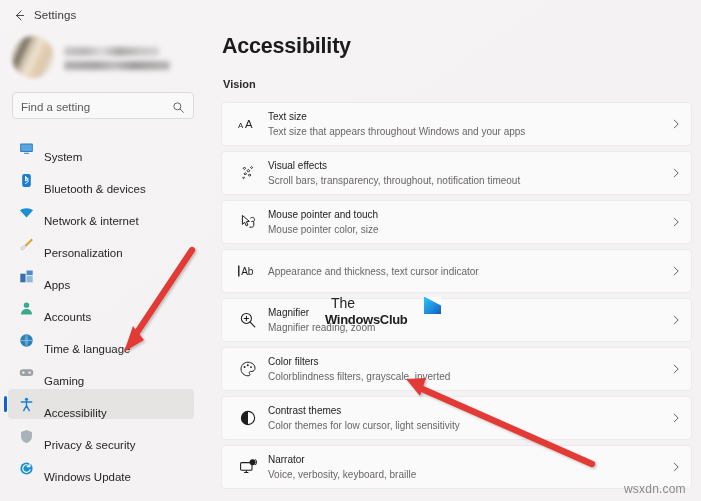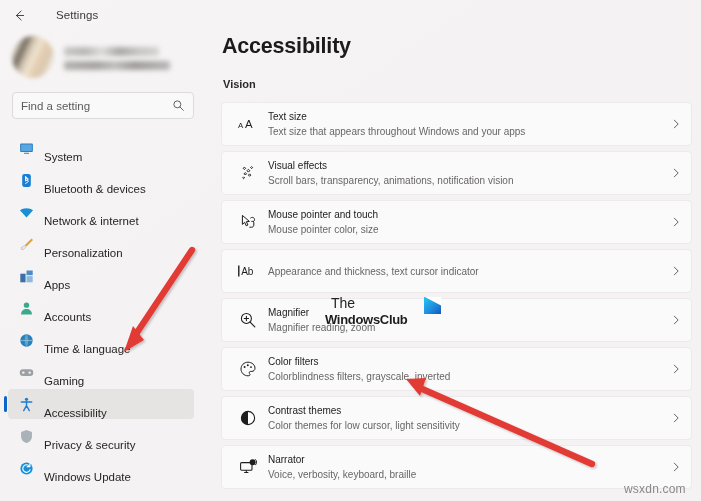--- a/index.html
+++ b/index.html
@@ -20,21 +20,21 @@
     position: absolute; left: 0; top: 0; width: 701px; height: 30px;
     display: flex; align-items: center;
   }
   .back-btn {
     width: 26px; height: 26px; margin-left: 6px;
     display: flex; align-items: center; justify-content: center;
     border-radius: 4px; color: #3b3b3b;
   }
   .back-btn svg { display: block; }
   .titlebar-label {
-    font-size: 11.5px; color: #3a3a3a; margin-left: 24px; letter-spacing: .1px;
+    font-size: 11.5px; color: #3a3a3a; margin-left: 2px; letter-spacing: .1px;
   }
 
   
   .leftpane {
     position: absolute; left: 0; top: 30px; width: 206px; height: 471px;
   }
   .profile {
     position: absolute; left: 12px; top: 6px;
     display: flex; align-items: center; gap: 10px;
   }
@@ -53,21 +53,21 @@
     background: linear-gradient(90deg,#c9c6c6 0%,#b8b5b5 22%,#dcdada 40%,#a9a6a6 58%,#c6c3c3 78%,#d4d2d2 100%);
   }
   .blur-bar.email {
     width: 106px; height: 9px;
     background: linear-gradient(90deg,#b4b1b1 0%,#a5a2a2 30%,#c0bdbd 48%,#9e9b9b 66%,#b9b6b6 100%);
   }
 
   .searchbox {
     position: absolute; left: 12px; top: 62px; width: 182px; height: 27px;
     background: #faf9f9; border: 1px solid #dcdada; border-radius: 4px;
-    display: flex; align-items: center; padding: 0 8px;
+    display: flex; padding: 8px 8px;
   }
   .searchbox .ph { font-size: 11.5px; color: #5d5a5a; flex: 1; }
   .searchbox .mag { color: #4a4a4a; display: flex; }
 
   .navlist { position: absolute; left: 0; top: 103px; width: 206px; }
   .navitem {
     position: relative; height: 30px; margin: 0 12px 2px 8px;
     display: flex; align-items: center; gap: 10px;
     padding-left: 10px; border-radius: 4px;
   }
@@ -314,21 +314,21 @@
             <path d="M5.4 3.1 L6.6 4.3 L5.4 5.5 L4.2 4.3 Z"></path>
             <path d="M9.4 5.3 L10.8 6.7 L9.4 8.1 L8 6.7 Z"></path>
             <path d="M12.6 2.6 L13.6 3.6 L12.6 4.6 L11.6 3.6 Z"></path>
             <path d="M6.3 8.6 L7.5 9.8 L6.3 11 L5.1 9.8 Z"></path>
             <path d="M10.6 9.9 L11.8 11.1 L10.6 12.3 L9.4 11.1 Z"></path>
             <path d="M4.6 12.9 L5.5 13.8 L4.6 14.7 L3.7 13.8 Z"></path>
           </svg>
         </span>
         <span class="card-text">
           <span class="card-title">Visual effects</span>
-          <span class="card-sub">Scroll bars, transparency, animations, notification vision</span>
+          <span class="card-sub">Scroll bars, transparency, throughout, notification timeout</span>
         </span>
         <span class="chev">
           <svg width="10" height="10" viewBox="0 0 12 12">
               <path d="M4 1.4 L8.6 6 L4 10.6" stroke="#4a4a4a" stroke-width="1.05" fill="none" stroke-linecap="round" stroke-linejoin="round"></path>
             </svg>
         </span>
       </div>
 
       <div class="card">
         <span class="card-icon">

